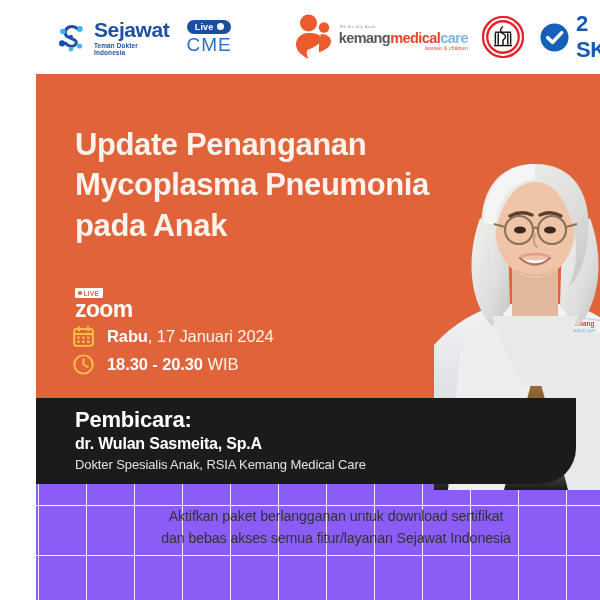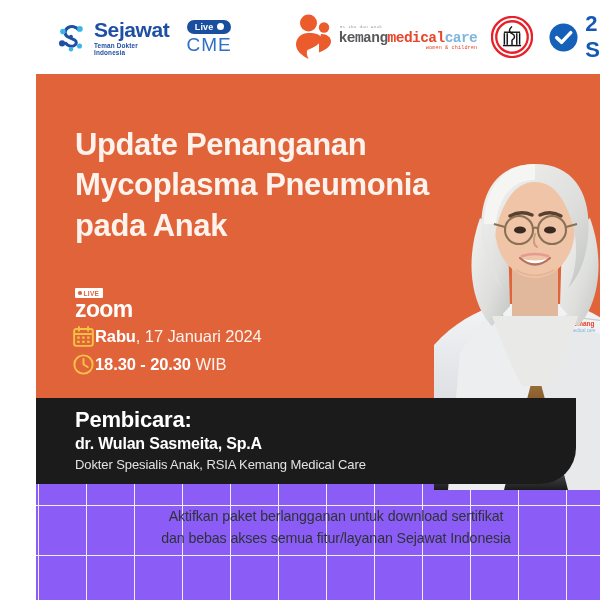--- a/index.html
+++ b/index.html
@@ -79,21 +79,21 @@
     color: #ffffff; font-size: 9px; font-weight: bold; letter-spacing: 0.1px;
   }
   .live-dot { width: 7px; height: 7px; border-radius: 50%; background: #ffffff; flex:none; }
   .cme-text {
     font-size: 19px; color: #2f6fc4; letter-spacing: 1px; line-height: 1.05;
   }
 
   
   .kmc-block {
     margin-left: 63px;
-    display: flex; align-items: center; gap: 4px; font-family: Liberation Mono, monospace;
+    display: flex; align-items: center; gap: 4px;
   }
   .kmc-mark { width: 40px; height: 46px; position: relative; flex: none; }
   .kmc-words { display: flex; flex-direction: column; line-height: 1; padding-top:3px; }
   .kmc-top {
     font-size: 4.4px; color: #9aa4ad; letter-spacing: 0.2px;
     margin-bottom: 1px; margin-left: 1px;
   }
   .kmc-main { font-size: 14.5px; font-weight: bold; letter-spacing: -0.55px; white-space: nowrap; }
   .kmc-kemang { color: #58595b; }
   .kmc-medical { color: #e8452b; }
@@ -169,21 +169,21 @@
   .zoom-word {
     color: #ffffff;
     font-size: 23px; font-weight: bold;
     letter-spacing: -0.6px; line-height: 0.95;
   }
 
   
   .info-row {
     position: absolute;
     z-index: 3;
-    display: flex; align-items: center; gap: 1px;
+    display: flex; align-items: center; gap: 13px;
   }
   .row-date { left: 37px; top: 326px; }
   .row-time { left: 37px; top: 354px; }
   .info-icon { width: 21px; height: 21px; flex: none; }
   .info-text { font-size: 16.5px; color: #fdf3ec; letter-spacing: -0.1px; white-space: nowrap; }
   .info-text b { font-weight: bold; color: #ffffff; }
 
   
   .speaker-panel {
     position: absolute;

